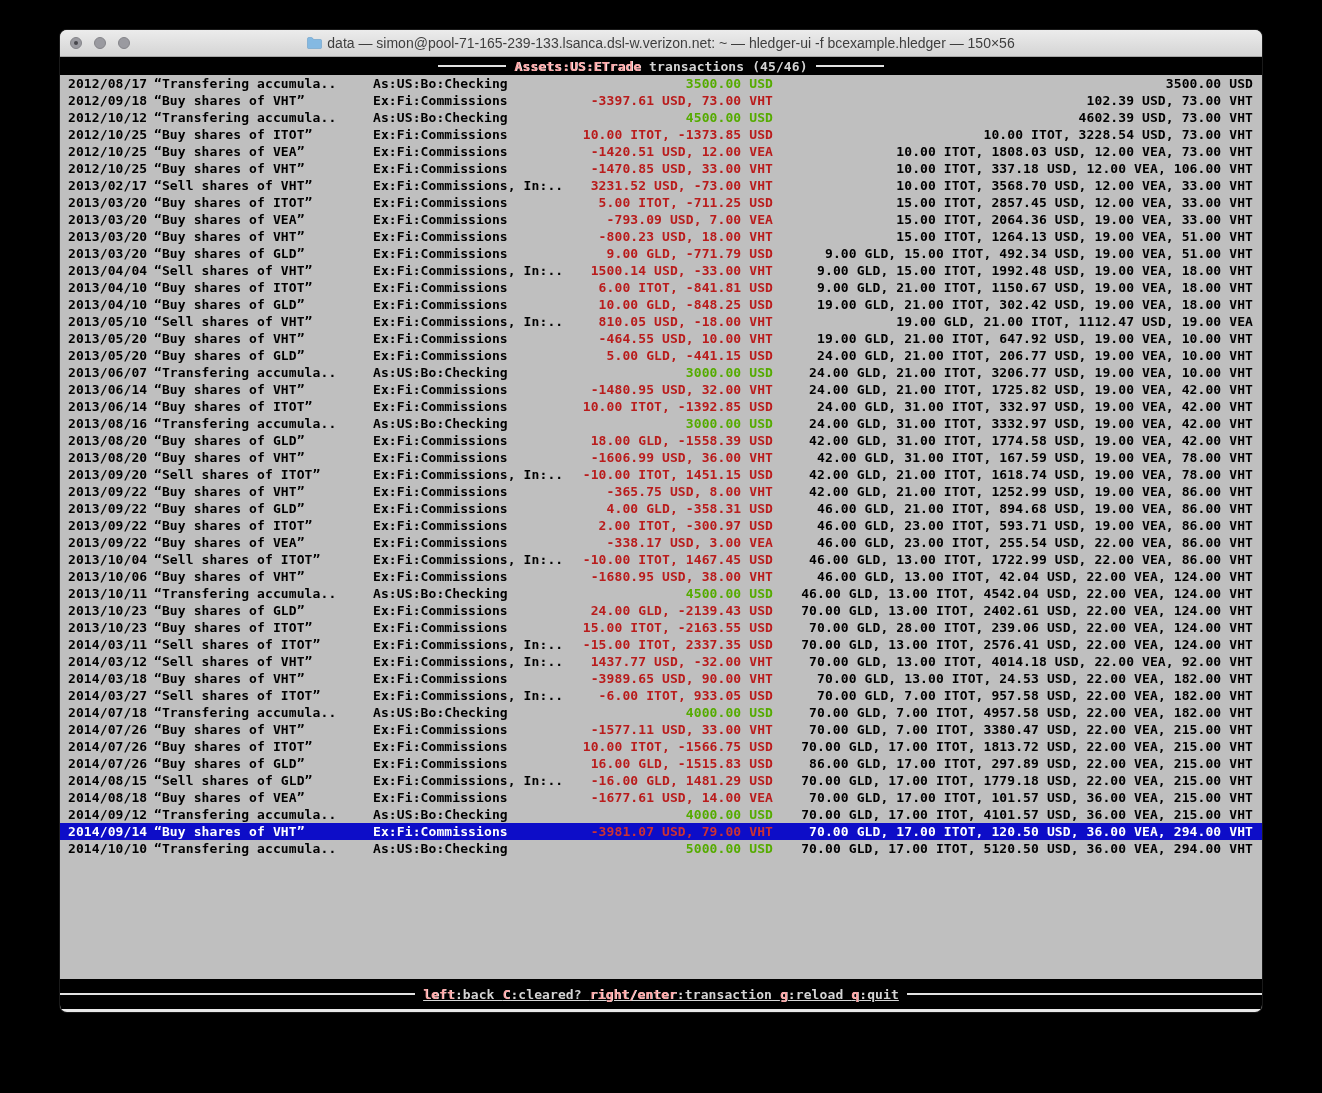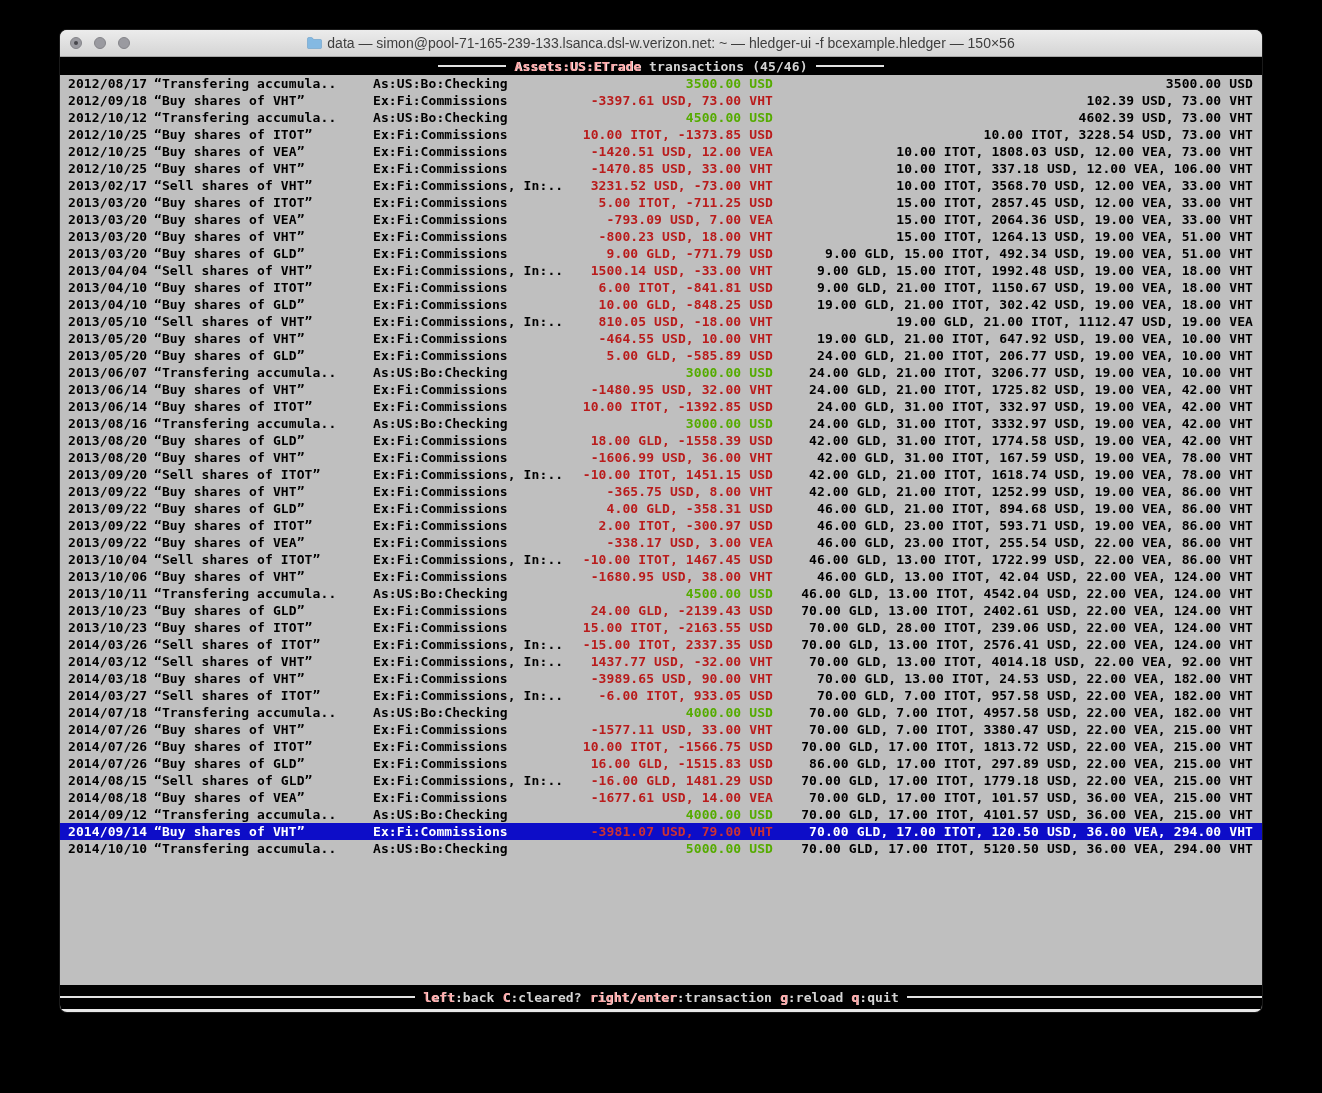--- a/index.html
+++ b/index.html
@@ -15,21 +15,21 @@
   .light.dotted::after{content:"";position:absolute;left:3px;top:3px;width:4px;height:4px;
          border-radius:50%;background:#46464b;}
   .title-wrap{display:flex;align-items:center;gap:5px;}
   .folder{width:15px;height:12px;display:inline-block;}
   
   .terminal{position:absolute;left:0;right:0;top:27px;bottom:3px;background:#bfbfbf;overflow:hidden;
             font-family:"DejaVu Sans Mono","Liberation Mono",monospace;font-size:13px;
             font-weight:700;letter-spacing:0.1px;}
   .bar{background:#000;color:#d8d8d8;display:flex;align-items:center;white-space:pre;}
   .topbar{height:18px;justify-content:center;}
-  .bottombar{position:absolute;left:0;right:0;bottom:0;height:24px;}
+  .bottombar{position:absolute;left:0;right:0;bottom:0;height:30px;text-decoration:underline;}
   .rule{height:0;border-top:2px solid #e2e2e2;}
   .rule.fixed{width:68px;}
   .rule.grow{flex:1;}
   .bar .gap{width:8px;}
   .boldwhite{color:#fca5a5;text-shadow:0.6px 0 0 #fff;}
   .dimtext{color:#d4d4d4;text-align:center;}
   
   .rows{position:relative;}
   .row{position:relative;height:17px;line-height:17px;color:#000;white-space:pre;padding-left:32px;}
   .row .c{position:absolute;top:0;}
@@ -82,38 +82,38 @@
         <div class="row"><span class="c c-date">2013/02/17</span><span class="c c-desc">“Sell shares of VHT”</span><span class="c c-acct">Ex:Fi:Commissions, In:..</span><span class="c c-chg chg-r">3231.52 USD, -73.00 VHT</span><span class="c c-bal">10.00 ITOT, 3568.70 USD, 12.00 VEA, 33.00 VHT</span></div>
         <div class="row"><span class="c c-date">2013/03/20</span><span class="c c-desc">“Buy shares of ITOT”</span><span class="c c-acct">Ex:Fi:Commissions</span><span class="c c-chg chg-r">5.00 ITOT, -711.25 USD</span><span class="c c-bal">15.00 ITOT, 2857.45 USD, 12.00 VEA, 33.00 VHT</span></div>
         <div class="row"><span class="c c-date">2013/03/20</span><span class="c c-desc">“Buy shares of VEA”</span><span class="c c-acct">Ex:Fi:Commissions</span><span class="c c-chg chg-r">-793.09 USD, 7.00 VEA</span><span class="c c-bal">15.00 ITOT, 2064.36 USD, 19.00 VEA, 33.00 VHT</span></div>
         <div class="row"><span class="c c-date">2013/03/20</span><span class="c c-desc">“Buy shares of VHT”</span><span class="c c-acct">Ex:Fi:Commissions</span><span class="c c-chg chg-r">-800.23 USD, 18.00 VHT</span><span class="c c-bal">15.00 ITOT, 1264.13 USD, 19.00 VEA, 51.00 VHT</span></div>
         <div class="row"><span class="c c-date">2013/03/20</span><span class="c c-desc">“Buy shares of GLD”</span><span class="c c-acct">Ex:Fi:Commissions</span><span class="c c-chg chg-r">9.00 GLD, -771.79 USD</span><span class="c c-bal">9.00 GLD, 15.00 ITOT, 492.34 USD, 19.00 VEA, 51.00 VHT</span></div>
         <div class="row"><span class="c c-date">2013/04/04</span><span class="c c-desc">“Sell shares of VHT”</span><span class="c c-acct">Ex:Fi:Commissions, In:..</span><span class="c c-chg chg-r">1500.14 USD, -33.00 VHT</span><span class="c c-bal">9.00 GLD, 15.00 ITOT, 1992.48 USD, 19.00 VEA, 18.00 VHT</span></div>
         <div class="row"><span class="c c-date">2013/04/10</span><span class="c c-desc">“Buy shares of ITOT”</span><span class="c c-acct">Ex:Fi:Commissions</span><span class="c c-chg chg-r">6.00 ITOT, -841.81 USD</span><span class="c c-bal">9.00 GLD, 21.00 ITOT, 1150.67 USD, 19.00 VEA, 18.00 VHT</span></div>
         <div class="row"><span class="c c-date">2013/04/10</span><span class="c c-desc">“Buy shares of GLD”</span><span class="c c-acct">Ex:Fi:Commissions</span><span class="c c-chg chg-r">10.00 GLD, -848.25 USD</span><span class="c c-bal">19.00 GLD, 21.00 ITOT, 302.42 USD, 19.00 VEA, 18.00 VHT</span></div>
         <div class="row"><span class="c c-date">2013/05/10</span><span class="c c-desc">“Sell shares of VHT”</span><span class="c c-acct">Ex:Fi:Commissions, In:..</span><span class="c c-chg chg-r">810.05 USD, -18.00 VHT</span><span class="c c-bal">19.00 GLD, 21.00 ITOT, 1112.47 USD, 19.00 VEA</span></div>
         <div class="row"><span class="c c-date">2013/05/20</span><span class="c c-desc">“Buy shares of VHT”</span><span class="c c-acct">Ex:Fi:Commissions</span><span class="c c-chg chg-r">-464.55 USD, 10.00 VHT</span><span class="c c-bal">19.00 GLD, 21.00 ITOT, 647.92 USD, 19.00 VEA, 10.00 VHT</span></div>
-        <div class="row"><span class="c c-date">2013/05/20</span><span class="c c-desc">“Buy shares of GLD”</span><span class="c c-acct">Ex:Fi:Commissions</span><span class="c c-chg chg-r">5.00 GLD, -585.89 USD</span><span class="c c-bal">24.00 GLD, 21.00 ITOT, 206.77 USD, 19.00 VEA, 10.00 VHT</span></div>
+        <div class="row"><span class="c c-date">2013/05/20</span><span class="c c-desc">“Buy shares of GLD”</span><span class="c c-acct">Ex:Fi:Commissions</span><span class="c c-chg chg-r">5.00 GLD, -441.15 USD</span><span class="c c-bal">24.00 GLD, 21.00 ITOT, 206.77 USD, 19.00 VEA, 10.00 VHT</span></div>
         <div class="row"><span class="c c-date">2013/06/07</span><span class="c c-desc">“Transfering accumula..</span><span class="c c-acct">As:US:Bo:Checking</span><span class="c c-chg chg-g">3000.00 USD</span><span class="c c-bal">24.00 GLD, 21.00 ITOT, 3206.77 USD, 19.00 VEA, 10.00 VHT</span></div>
         <div class="row"><span class="c c-date">2013/06/14</span><span class="c c-desc">“Buy shares of VHT”</span><span class="c c-acct">Ex:Fi:Commissions</span><span class="c c-chg chg-r">-1480.95 USD, 32.00 VHT</span><span class="c c-bal">24.00 GLD, 21.00 ITOT, 1725.82 USD, 19.00 VEA, 42.00 VHT</span></div>
         <div class="row"><span class="c c-date">2013/06/14</span><span class="c c-desc">“Buy shares of ITOT”</span><span class="c c-acct">Ex:Fi:Commissions</span><span class="c c-chg chg-r">10.00 ITOT, -1392.85 USD</span><span class="c c-bal">24.00 GLD, 31.00 ITOT, 332.97 USD, 19.00 VEA, 42.00 VHT</span></div>
         <div class="row"><span class="c c-date">2013/08/16</span><span class="c c-desc">“Transfering accumula..</span><span class="c c-acct">As:US:Bo:Checking</span><span class="c c-chg chg-g">3000.00 USD</span><span class="c c-bal">24.00 GLD, 31.00 ITOT, 3332.97 USD, 19.00 VEA, 42.00 VHT</span></div>
         <div class="row"><span class="c c-date">2013/08/20</span><span class="c c-desc">“Buy shares of GLD”</span><span class="c c-acct">Ex:Fi:Commissions</span><span class="c c-chg chg-r">18.00 GLD, -1558.39 USD</span><span class="c c-bal">42.00 GLD, 31.00 ITOT, 1774.58 USD, 19.00 VEA, 42.00 VHT</span></div>
         <div class="row"><span class="c c-date">2013/08/20</span><span class="c c-desc">“Buy shares of VHT”</span><span class="c c-acct">Ex:Fi:Commissions</span><span class="c c-chg chg-r">-1606.99 USD, 36.00 VHT</span><span class="c c-bal">42.00 GLD, 31.00 ITOT, 167.59 USD, 19.00 VEA, 78.00 VHT</span></div>
         <div class="row"><span class="c c-date">2013/09/20</span><span class="c c-desc">“Sell shares of ITOT”</span><span class="c c-acct">Ex:Fi:Commissions, In:..</span><span class="c c-chg chg-r">-10.00 ITOT, 1451.15 USD</span><span class="c c-bal">42.00 GLD, 21.00 ITOT, 1618.74 USD, 19.00 VEA, 78.00 VHT</span></div>
         <div class="row"><span class="c c-date">2013/09/22</span><span class="c c-desc">“Buy shares of VHT”</span><span class="c c-acct">Ex:Fi:Commissions</span><span class="c c-chg chg-r">-365.75 USD, 8.00 VHT</span><span class="c c-bal">42.00 GLD, 21.00 ITOT, 1252.99 USD, 19.00 VEA, 86.00 VHT</span></div>
         <div class="row"><span class="c c-date">2013/09/22</span><span class="c c-desc">“Buy shares of GLD”</span><span class="c c-acct">Ex:Fi:Commissions</span><span class="c c-chg chg-r">4.00 GLD, -358.31 USD</span><span class="c c-bal">46.00 GLD, 21.00 ITOT, 894.68 USD, 19.00 VEA, 86.00 VHT</span></div>
         <div class="row"><span class="c c-date">2013/09/22</span><span class="c c-desc">“Buy shares of ITOT”</span><span class="c c-acct">Ex:Fi:Commissions</span><span class="c c-chg chg-r">2.00 ITOT, -300.97 USD</span><span class="c c-bal">46.00 GLD, 23.00 ITOT, 593.71 USD, 19.00 VEA, 86.00 VHT</span></div>
         <div class="row"><span class="c c-date">2013/09/22</span><span class="c c-desc">“Buy shares of VEA”</span><span class="c c-acct">Ex:Fi:Commissions</span><span class="c c-chg chg-r">-338.17 USD, 3.00 VEA</span><span class="c c-bal">46.00 GLD, 23.00 ITOT, 255.54 USD, 22.00 VEA, 86.00 VHT</span></div>
         <div class="row"><span class="c c-date">2013/10/04</span><span class="c c-desc">“Sell shares of ITOT”</span><span class="c c-acct">Ex:Fi:Commissions, In:..</span><span class="c c-chg chg-r">-10.00 ITOT, 1467.45 USD</span><span class="c c-bal">46.00 GLD, 13.00 ITOT, 1722.99 USD, 22.00 VEA, 86.00 VHT</span></div>
         <div class="row"><span class="c c-date">2013/10/06</span><span class="c c-desc">“Buy shares of VHT”</span><span class="c c-acct">Ex:Fi:Commissions</span><span class="c c-chg chg-r">-1680.95 USD, 38.00 VHT</span><span class="c c-bal">46.00 GLD, 13.00 ITOT, 42.04 USD, 22.00 VEA, 124.00 VHT</span></div>
         <div class="row"><span class="c c-date">2013/10/11</span><span class="c c-desc">“Transfering accumula..</span><span class="c c-acct">As:US:Bo:Checking</span><span class="c c-chg chg-g">4500.00 USD</span><span class="c c-bal">46.00 GLD, 13.00 ITOT, 4542.04 USD, 22.00 VEA, 124.00 VHT</span></div>
         <div class="row"><span class="c c-date">2013/10/23</span><span class="c c-desc">“Buy shares of GLD”</span><span class="c c-acct">Ex:Fi:Commissions</span><span class="c c-chg chg-r">24.00 GLD, -2139.43 USD</span><span class="c c-bal">70.00 GLD, 13.00 ITOT, 2402.61 USD, 22.00 VEA, 124.00 VHT</span></div>
         <div class="row"><span class="c c-date">2013/10/23</span><span class="c c-desc">“Buy shares of ITOT”</span><span class="c c-acct">Ex:Fi:Commissions</span><span class="c c-chg chg-r">15.00 ITOT, -2163.55 USD</span><span class="c c-bal">70.00 GLD, 28.00 ITOT, 239.06 USD, 22.00 VEA, 124.00 VHT</span></div>
-        <div class="row"><span class="c c-date">2014/03/26</span><span class="c c-desc">“Sell shares of ITOT”</span><span class="c c-acct">Ex:Fi:Commissions, In:..</span><span class="c c-chg chg-r">-15.00 ITOT, 2337.35 USD</span><span class="c c-bal">70.00 GLD, 13.00 ITOT, 2576.41 USD, 22.00 VEA, 124.00 VHT</span></div>
+        <div class="row"><span class="c c-date">2014/03/11</span><span class="c c-desc">“Sell shares of ITOT”</span><span class="c c-acct">Ex:Fi:Commissions, In:..</span><span class="c c-chg chg-r">-15.00 ITOT, 2337.35 USD</span><span class="c c-bal">70.00 GLD, 13.00 ITOT, 2576.41 USD, 22.00 VEA, 124.00 VHT</span></div>
         <div class="row"><span class="c c-date">2014/03/12</span><span class="c c-desc">“Sell shares of VHT”</span><span class="c c-acct">Ex:Fi:Commissions, In:..</span><span class="c c-chg chg-r">1437.77 USD, -32.00 VHT</span><span class="c c-bal">70.00 GLD, 13.00 ITOT, 4014.18 USD, 22.00 VEA, 92.00 VHT</span></div>
         <div class="row"><span class="c c-date">2014/03/18</span><span class="c c-desc">“Buy shares of VHT”</span><span class="c c-acct">Ex:Fi:Commissions</span><span class="c c-chg chg-r">-3989.65 USD, 90.00 VHT</span><span class="c c-bal">70.00 GLD, 13.00 ITOT, 24.53 USD, 22.00 VEA, 182.00 VHT</span></div>
         <div class="row"><span class="c c-date">2014/03/27</span><span class="c c-desc">“Sell shares of ITOT”</span><span class="c c-acct">Ex:Fi:Commissions, In:..</span><span class="c c-chg chg-r">-6.00 ITOT, 933.05 USD</span><span class="c c-bal">70.00 GLD, 7.00 ITOT, 957.58 USD, 22.00 VEA, 182.00 VHT</span></div>
         <div class="row"><span class="c c-date">2014/07/18</span><span class="c c-desc">“Transfering accumula..</span><span class="c c-acct">As:US:Bo:Checking</span><span class="c c-chg chg-g">4000.00 USD</span><span class="c c-bal">70.00 GLD, 7.00 ITOT, 4957.58 USD, 22.00 VEA, 182.00 VHT</span></div>
         <div class="row"><span class="c c-date">2014/07/26</span><span class="c c-desc">“Buy shares of VHT”</span><span class="c c-acct">Ex:Fi:Commissions</span><span class="c c-chg chg-r">-1577.11 USD, 33.00 VHT</span><span class="c c-bal">70.00 GLD, 7.00 ITOT, 3380.47 USD, 22.00 VEA, 215.00 VHT</span></div>
         <div class="row"><span class="c c-date">2014/07/26</span><span class="c c-desc">“Buy shares of ITOT”</span><span class="c c-acct">Ex:Fi:Commissions</span><span class="c c-chg chg-r">10.00 ITOT, -1566.75 USD</span><span class="c c-bal">70.00 GLD, 17.00 ITOT, 1813.72 USD, 22.00 VEA, 215.00 VHT</span></div>
         <div class="row"><span class="c c-date">2014/07/26</span><span class="c c-desc">“Buy shares of GLD”</span><span class="c c-acct">Ex:Fi:Commissions</span><span class="c c-chg chg-r">16.00 GLD, -1515.83 USD</span><span class="c c-bal">86.00 GLD, 17.00 ITOT, 297.89 USD, 22.00 VEA, 215.00 VHT</span></div>
         <div class="row"><span class="c c-date">2014/08/15</span><span class="c c-desc">“Sell shares of GLD”</span><span class="c c-acct">Ex:Fi:Commissions, In:..</span><span class="c c-chg chg-r">-16.00 GLD, 1481.29 USD</span><span class="c c-bal">70.00 GLD, 17.00 ITOT, 1779.18 USD, 22.00 VEA, 215.00 VHT</span></div>
         <div class="row"><span class="c c-date">2014/08/18</span><span class="c c-desc">“Buy shares of VEA”</span><span class="c c-acct">Ex:Fi:Commissions</span><span class="c c-chg chg-r">-1677.61 USD, 14.00 VEA</span><span class="c c-bal">70.00 GLD, 17.00 ITOT, 101.57 USD, 36.00 VEA, 215.00 VHT</span></div>
         <div class="row"><span class="c c-date">2014/09/12</span><span class="c c-desc">“Transfering accumula..</span><span class="c c-acct">As:US:Bo:Checking</span><span class="c c-chg chg-g">4000.00 USD</span><span class="c c-bal">70.00 GLD, 17.00 ITOT, 4101.57 USD, 36.00 VEA, 215.00 VHT</span></div>

